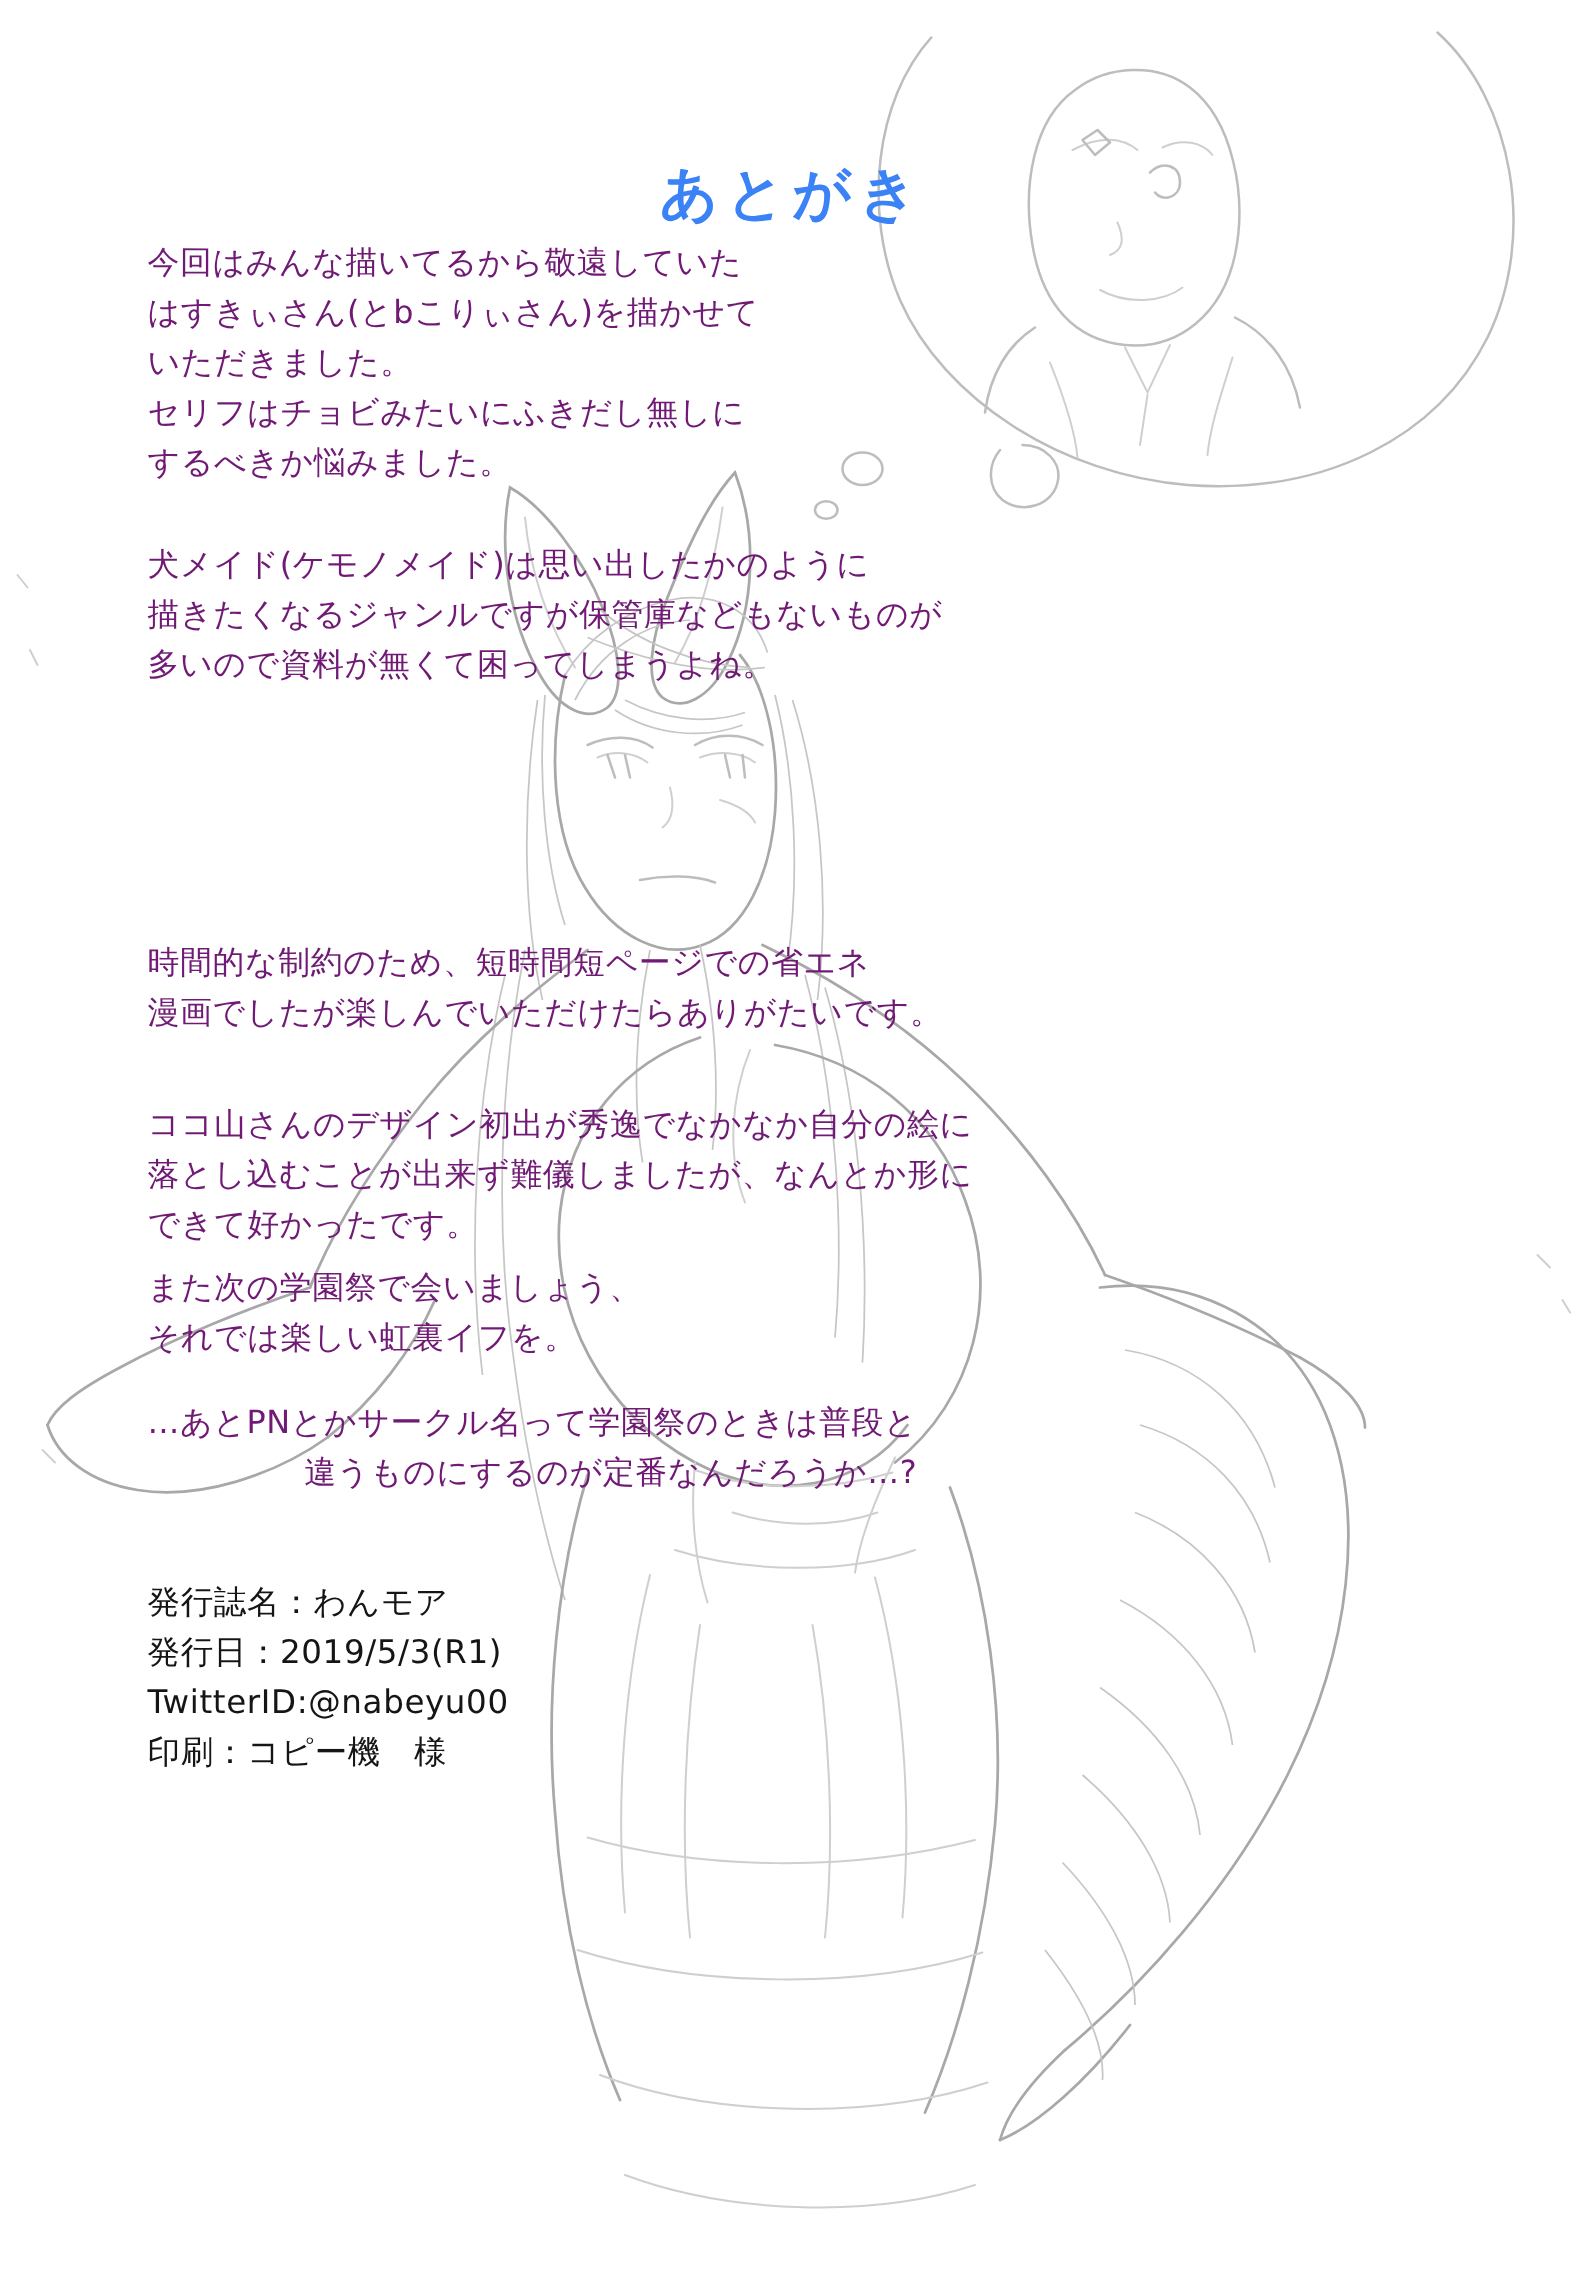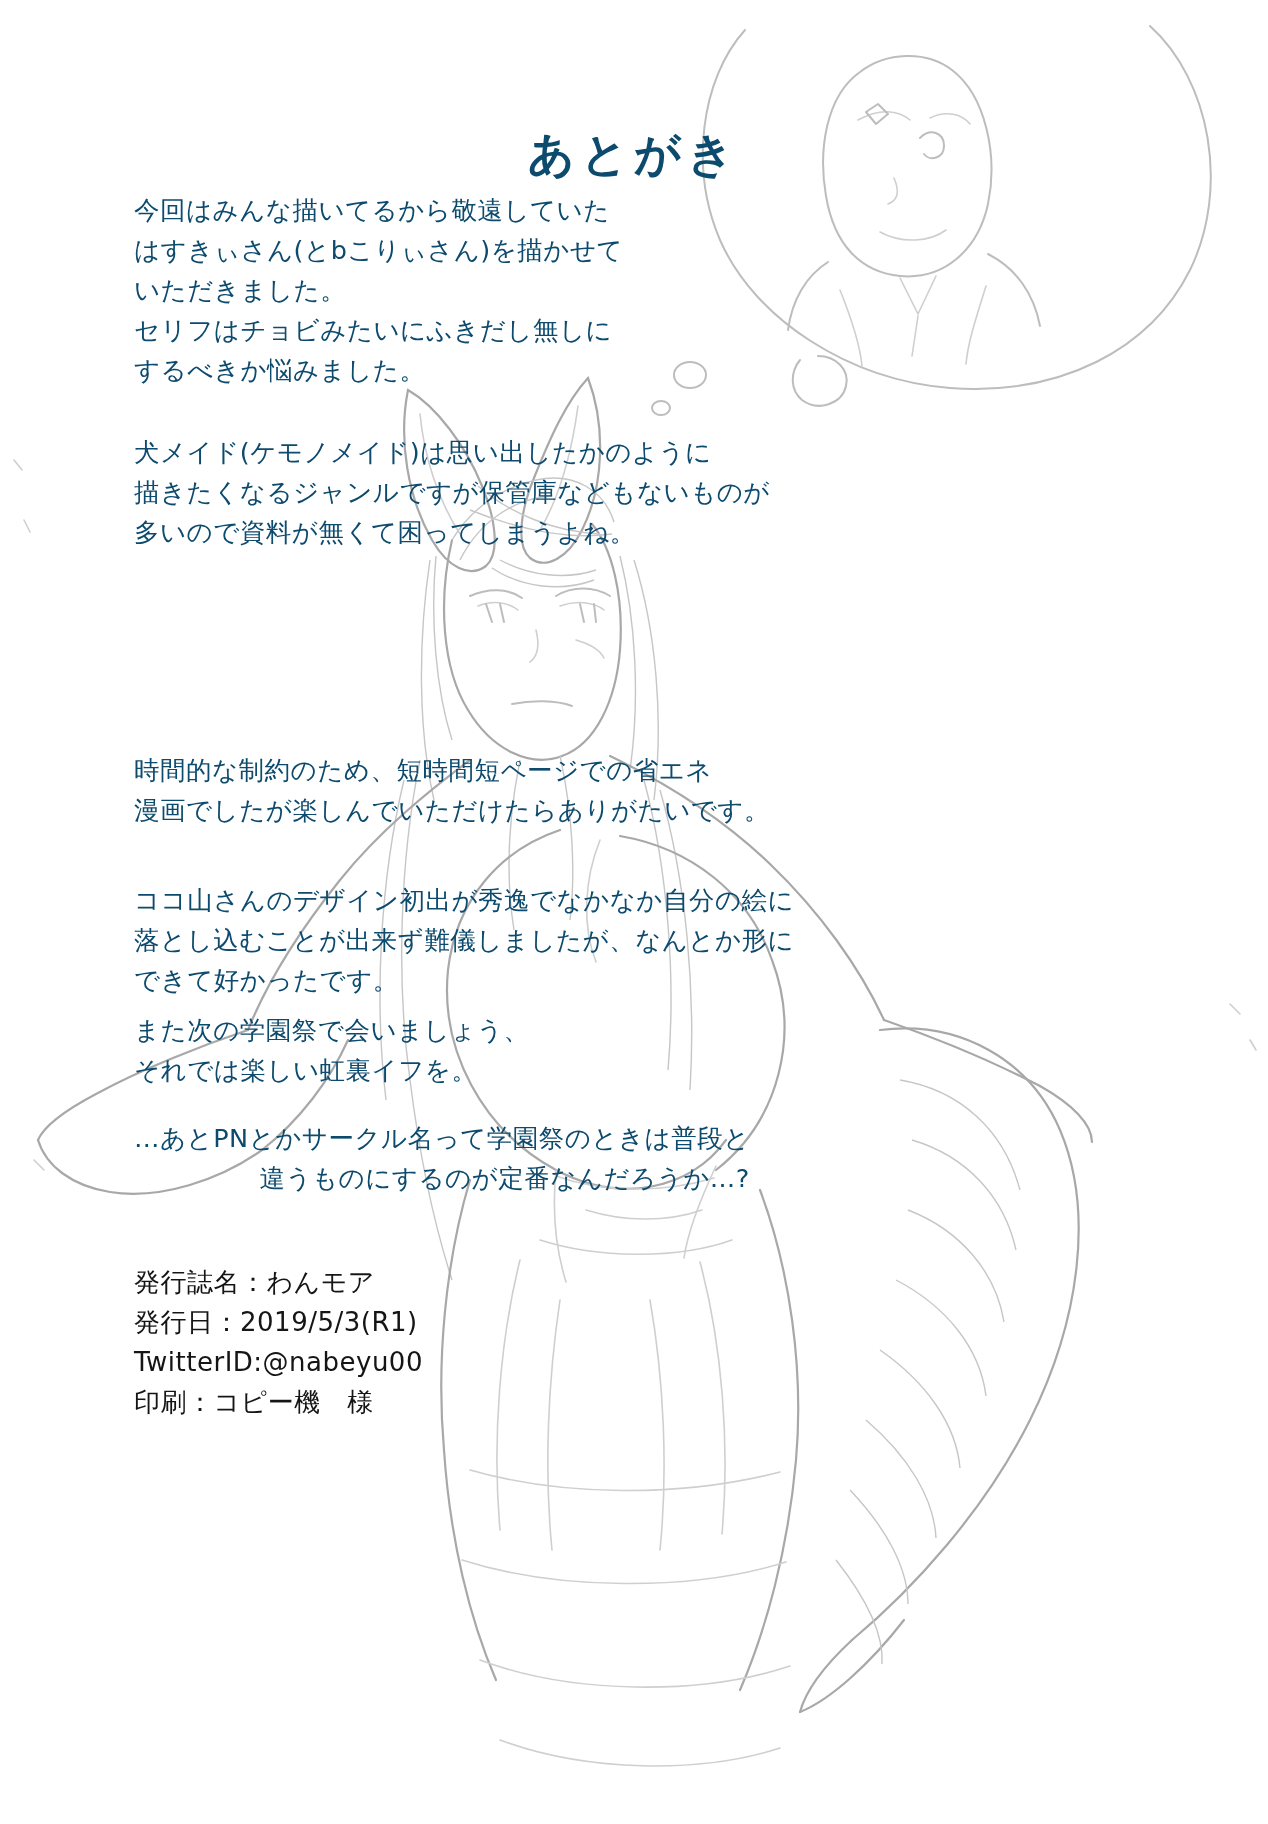--- a/index.html
+++ b/index.html
@@ -36,50 +36,49 @@
 
   .page-title {
     position: absolute;
     left: 0;
     right: 0;
     top: 124px;
     text-align: center;
     font-size: 46px;
     font-weight: bold;
     letter-spacing: 6px;
-    color: #0c4a6e;
+    color: #3b82f6;
   }
 
   .para {
     position: absolute;
     font-size: 25.5px;
     line-height: 40px;
     letter-spacing: 0.5px;
-    color: #0c4a6e;
+    color: #701a75;
     white-space: pre-line;
-    margin-left: 16px;
   }
 
   .p1 { left: 118px; top: 190px; }
   .p2 { left: 118px; top: 432px; }
   .p3 { left: 118px; top: 750px; }
   .p4 { left: 118px; top: 880px; }
   .p5 { left: 118px; top: 1010px; }
   .p6 { left: 118px; top: 1118px; text-align: right; }
 
   .colophon {
     position: absolute;
     left: 118px;
     top: 1262px;
     font-size: 26px;
     line-height: 40px;
     letter-spacing: 0.5px;
     color: #151515;
   }
-  .colophon div { white-space: pre; margin-left: 16px; }
+  .colophon div { white-space: pre; }
 </style>
 </head>
 <body>
 
 <div id="art-layer">
   <svg viewBox="0 0 1268 1824" xmlns="http://www.w3.org/2000/svg">
     <defs>
       <style>
         .ln { fill:none; stroke:#bdbdbd; stroke-width:2; stroke-linecap:round; stroke-linejoin:round; }
         .ln-l { fill:none; stroke:#cfcfcf; stroke-width:1.6; stroke-linecap:round; }

